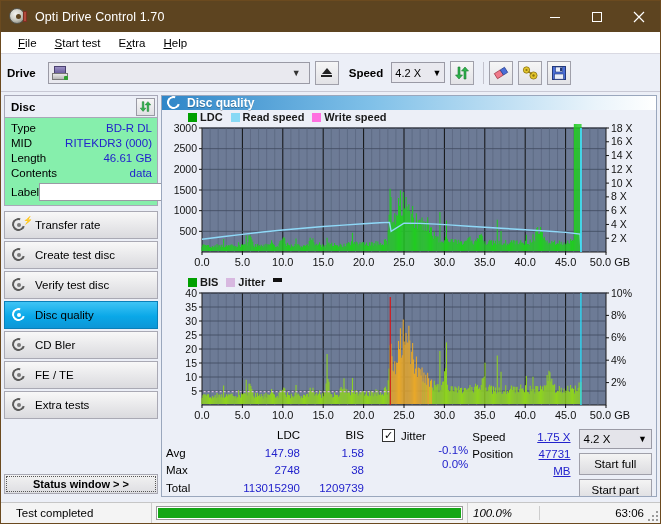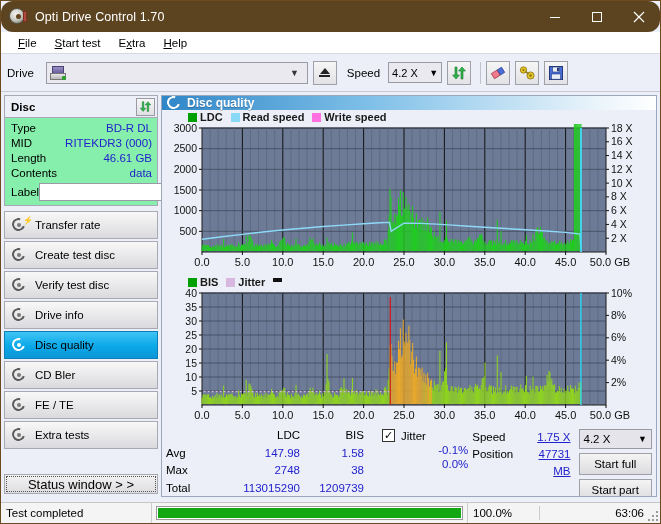--- a/index.html
+++ b/index.html
@@ -19,21 +19,20 @@
     overflow: hidden;
   }
 
   
   .titlebar {
     height: 31px;
     background: #5d4420;
     display: flex; align-items: center;
     padding: 0 0 0 8px;
     color: #ffffff;
-    border-radius: 12px;
   }
   .title-icon {
     width: 18px; height: 18px;
     margin-right: 8px;
     position: relative;
     flex: 0 0 auto;
   }
   .title-icon .disc {
     position: absolute; left: 0; top: 0;
     width: 16px; height: 16px; border-radius: 50%;
@@ -81,21 +80,21 @@
   .menu-item u { text-decoration: underline; }
 
   
   .drivebar {
     height: 38px;
     background: #eceff7;
     display: flex; align-items: center;
     padding: 0 6px;
     border-bottom: 1px solid #c8c8d4;
   }
-  .lbl-bold { font-weight: normal; font-size: 11.5px; color: #000; }
+  .lbl-bold { font-weight: bold; font-size: 11.5px; color: #000; }
   .drive-combo {
     margin-left: 12px;
     width: 262px; height: 22px;
     background: #e9e9ef;
     border: 1px solid #9a9aa5;
     display: flex; align-items: center;
     padding: 0 2px 0 3px;
     font-size: 11px;
   }
   .drive-combo .dtext { margin-left: 5px; white-space: nowrap; }
@@ -239,21 +238,21 @@
   .nav-ico.active .ctr { background:#ffffff; }
 
   .sb-spacer { flex: 1; }
   .status-window-btn {
     height: 20px;
     margin: 2px 0 3px 0;
     background: linear-gradient(#f2f2f2,#dedee2);
     border: 1px solid #a9a9b4;
     outline: 1px dotted #555; outline-offset: -3px;
     display: flex; align-items: center; justify-content: center;
-    font-weight: normal; font-size: 13px;
+    font-weight: bold; font-size: 11px;
   }
 
   
   .main {
     flex: 1;
     margin: 3px 3px 0 0;
     border: 1px solid #9aa7bd;
     background: #eceff7;
     display: flex; flex-direction: column;
     overflow: hidden;
@@ -331,32 +330,32 @@
 
   
   .statusbar {
     position: absolute; left: 0; bottom: 0;
     width: 659px; height: 21px;
     background: #f4f4f4;
     border-top: 1px solid #c6c6c6;
     display: flex; align-items: center;
     font-size: 11.5px;
   }
-  .sb-seg { height: 21px; display: flex; align-items: center; padding: 0 5px; }
+  .sb-seg { height: 21px; display: flex; align-items: center; padding: 0 15px; }
   .sb-seg.first { width: 150px; }
   .sb-progress-cell {
     width: 316px; height: 21px; display:flex; align-items:center;
     border-left: 1px solid #cdcdcd; padding: 0 4px;
   }
   .progress-outer {
     flex: 1; height: 14px; background: #fff; border: 1px solid #9a9a9a;
     padding: 1px;
   }
   .progress-inner { height: 100%; background: #14a714; }
-  .sb-pct { width: 72px; border-left: 1px solid #cdcdcd; height:21px; display:flex; align-items:center; padding-left:5px;}
+  .sb-pct { width: 72px; border-left: 1px solid #cdcdcd; height:21px; display:flex; align-items:center; padding-left:5px;font-style:italic;}
   .sb-time { flex: 1; border-left: 1px solid #cdcdcd; height:14px; display:flex; align-items:center; justify-content:flex-end; padding-right: 16px;}
   .grip {
     position:absolute; right: 2px; bottom: 2px; width: 12px; height: 12px;
   }
   .grip i {
     position:absolute; width:2px;height:2px;background:#9a9a9a;
   }
 </style>
 </head>
 <body>
@@ -505,27 +504,20 @@
               <span class="ctr"></span>
             </span>
           <span>Create test disc</span>
         </div>
         <div class="nav-btn">
           <span class="nav-ico">
               <span class="ring"></span>
               <span class="ctr"></span>
             </span>
           <span>Verify test disc</span>
-        </div>
-        <div class="nav-btn">
-          <span class="nav-ico">
-              <span class="ring"></span>
-              <span class="ctr"></span>
-            </span>
-          <span>Drive info</span>
         </div>
         <div class="nav-btn active">
           <span class="nav-ico active">
               <span class="ring"></span>
               <span class="ctr"></span>
             </span>
           <span>Disc quality</span>
         </div>
         <div class="nav-btn">
           <span class="nav-ico">

